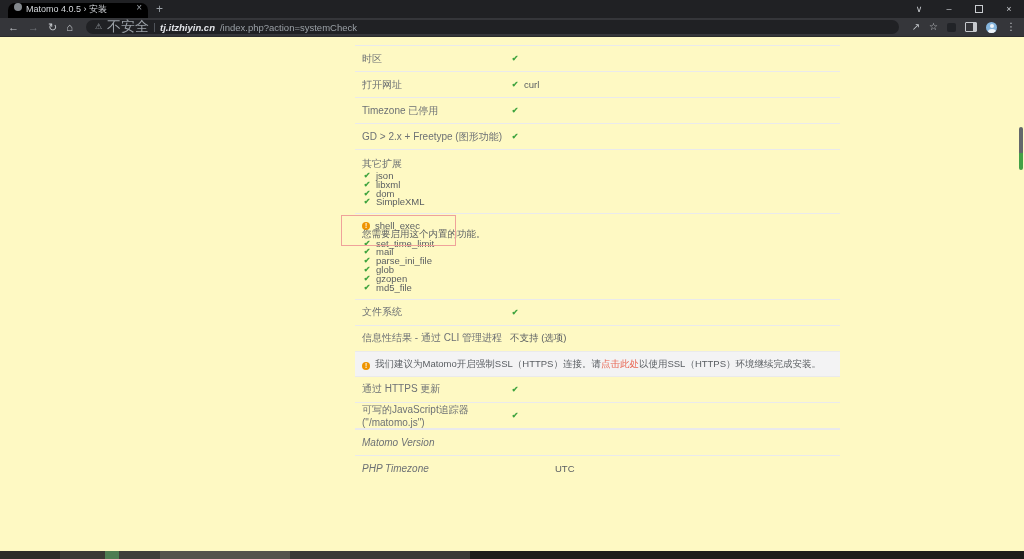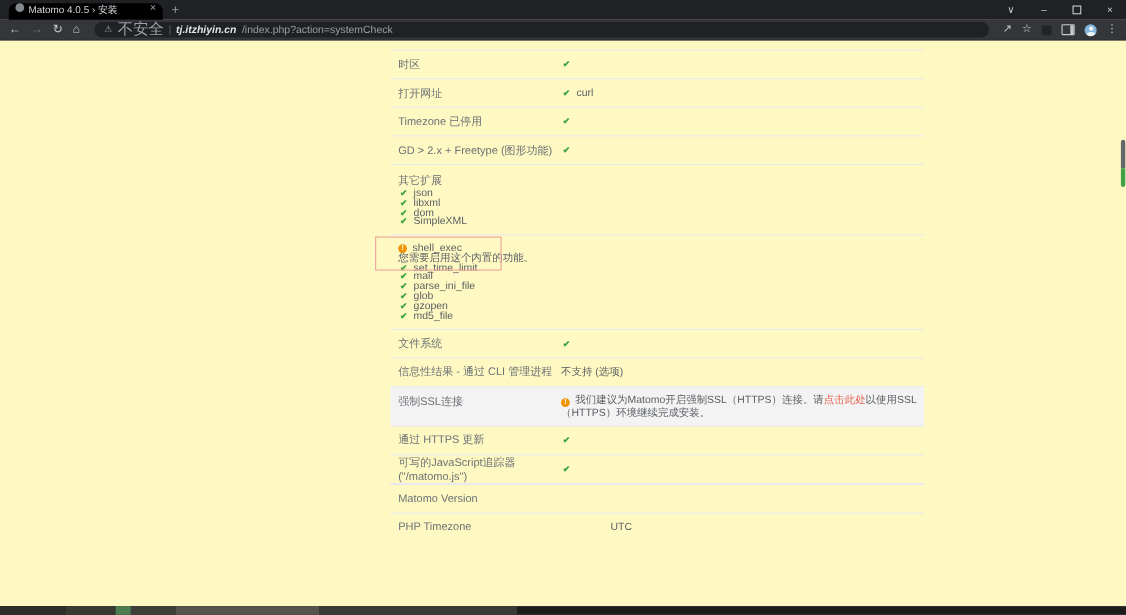--- a/index.html
+++ b/index.html
@@ -41,21 +41,21 @@
   
   .page{position:absolute;left:0;right:0;top:37px;bottom:8px;background:#fef9c3;overflow:hidden;}
   .tablewrap{position:absolute;left:355px;top:8px;width:485px;}
   .check-table{border-bottom:1px solid #eaeaec;}
   .crow{border-top:1px solid #eaeaec;display:flex;padding-left:7px;box-sizing:border-box;}
   .crow.single{height:26px;align-items:center;}
   .crow.multi{padding-top:7px;padding-bottom:7px;flex-direction:column;}
   .crow.ssl{padding-top:6px;padding-bottom:6px;}
   .crow.hl{background:#f3f3f4;}
   .lab{width:148px;flex:none;font-size:10px;color:#6d7175;}
-  .info-table .lab{width:193px;}
+  .info-table .lab{width:193px;font-style:italic;}
   .val{flex:1;position:relative;color:#5a5e62;font-size:9.5px;min-width:0;padding-right:2px;}
   .multi .line{display:flex;align-items:center;height:8.8px;}
   .single .line{display:flex;align-items:center;}
   .ic-check{color:#3ea33e;font-size:8px;width:10px;margin-right:4px;text-align:center;flex:none;font-weight:bold;}
   .ic-warn{width:8px;height:8px;border-radius:50%;background:#ef9400;color:#fff;font-size:6.5px;
            line-height:8px;text-align:center;font-weight:bold;margin-right:5px;flex:none;}
   .wrapline{display:block;line-height:11px;}
   .wrapline .ic-warn{display:inline-block;vertical-align:-1px;}
   .link{color:#e8634f;cursor:pointer;}
   .boxwrap{position:relative;}
@@ -215,21 +215,20 @@
           </div>
           <div class="crow single">
             <div class="lab">信息性结果 - 通过 CLI 管理进程</div>
             <div class="val">
               <div class="line">
                 <span class="ltext">不支持 (选项)</span>
               </div>
             </div>
           </div>
           <div class="crow ssl hl">
-            <div class="lab">强制SSL连接</div>
             <div class="val">
               <div class="wrapline"><span class="ic-warn">!</span><span>我们建议为Matomo开启强制SSL（HTTPS）连接。请</span><span class="link">点击此处</span><span>以使用SSL（HTTPS）环境继续完成安装。</span></div>
             </div>
           </div>
           <div class="crow single">
             <div class="lab">通过 HTTPS 更新</div>
             <div class="val">
               <div class="line">
                 <span class="ic-check">✔</span>
               </div>

